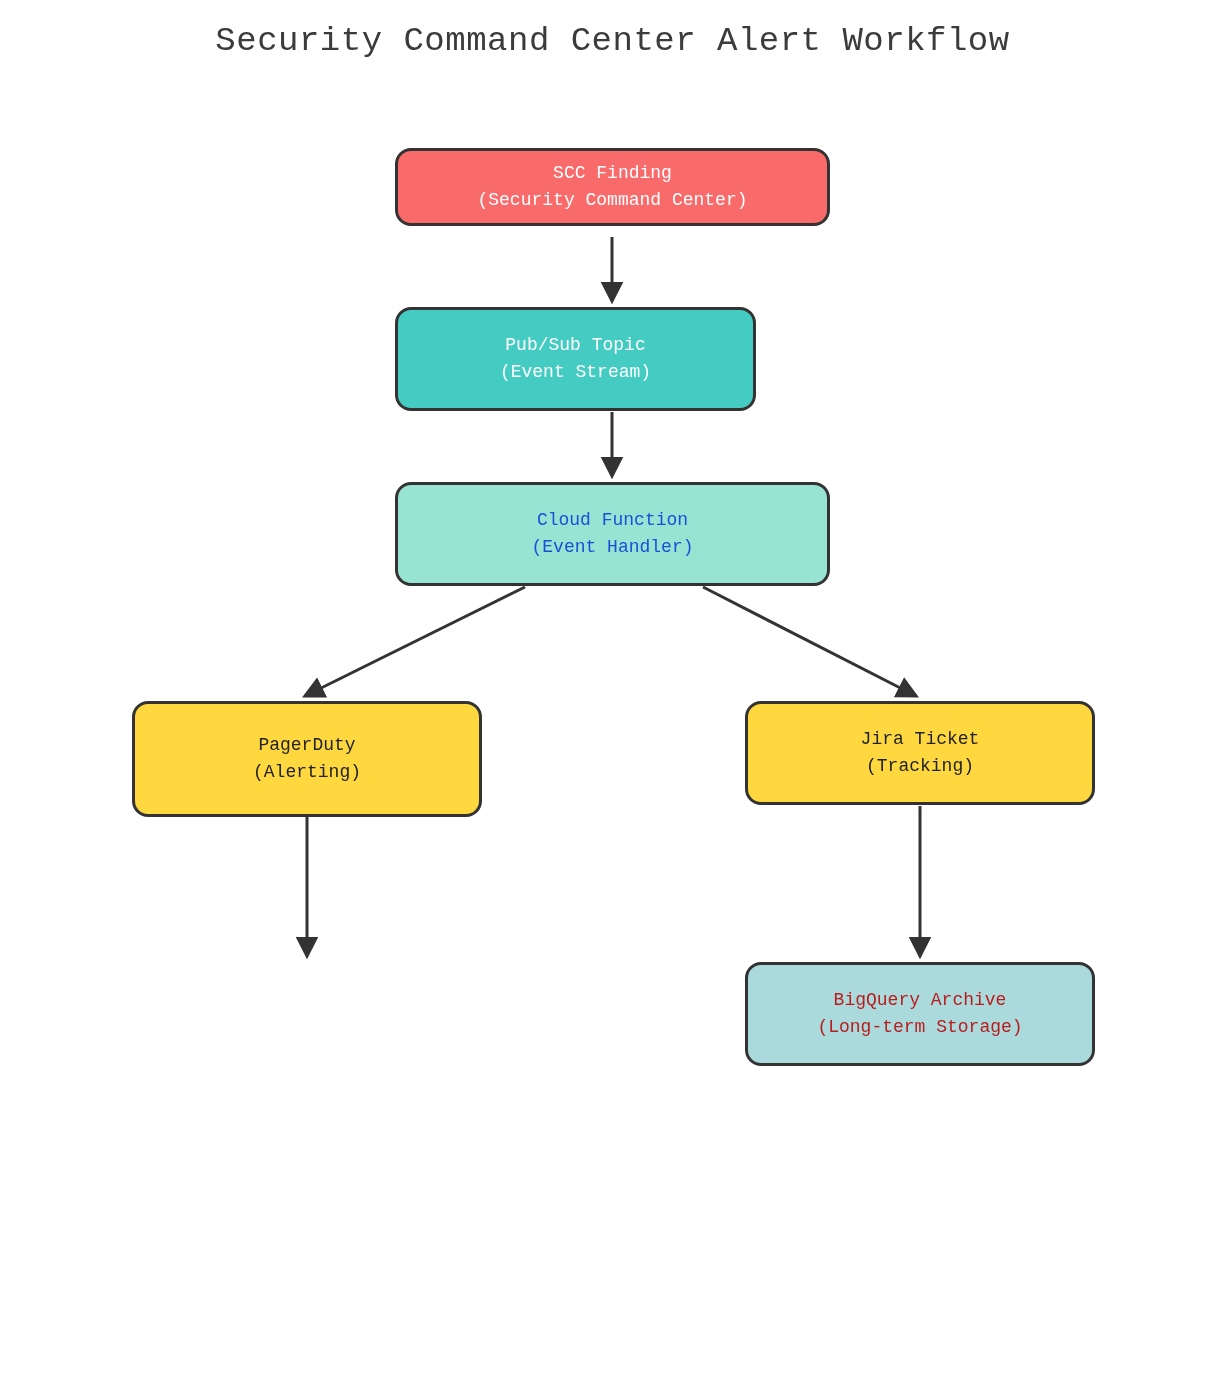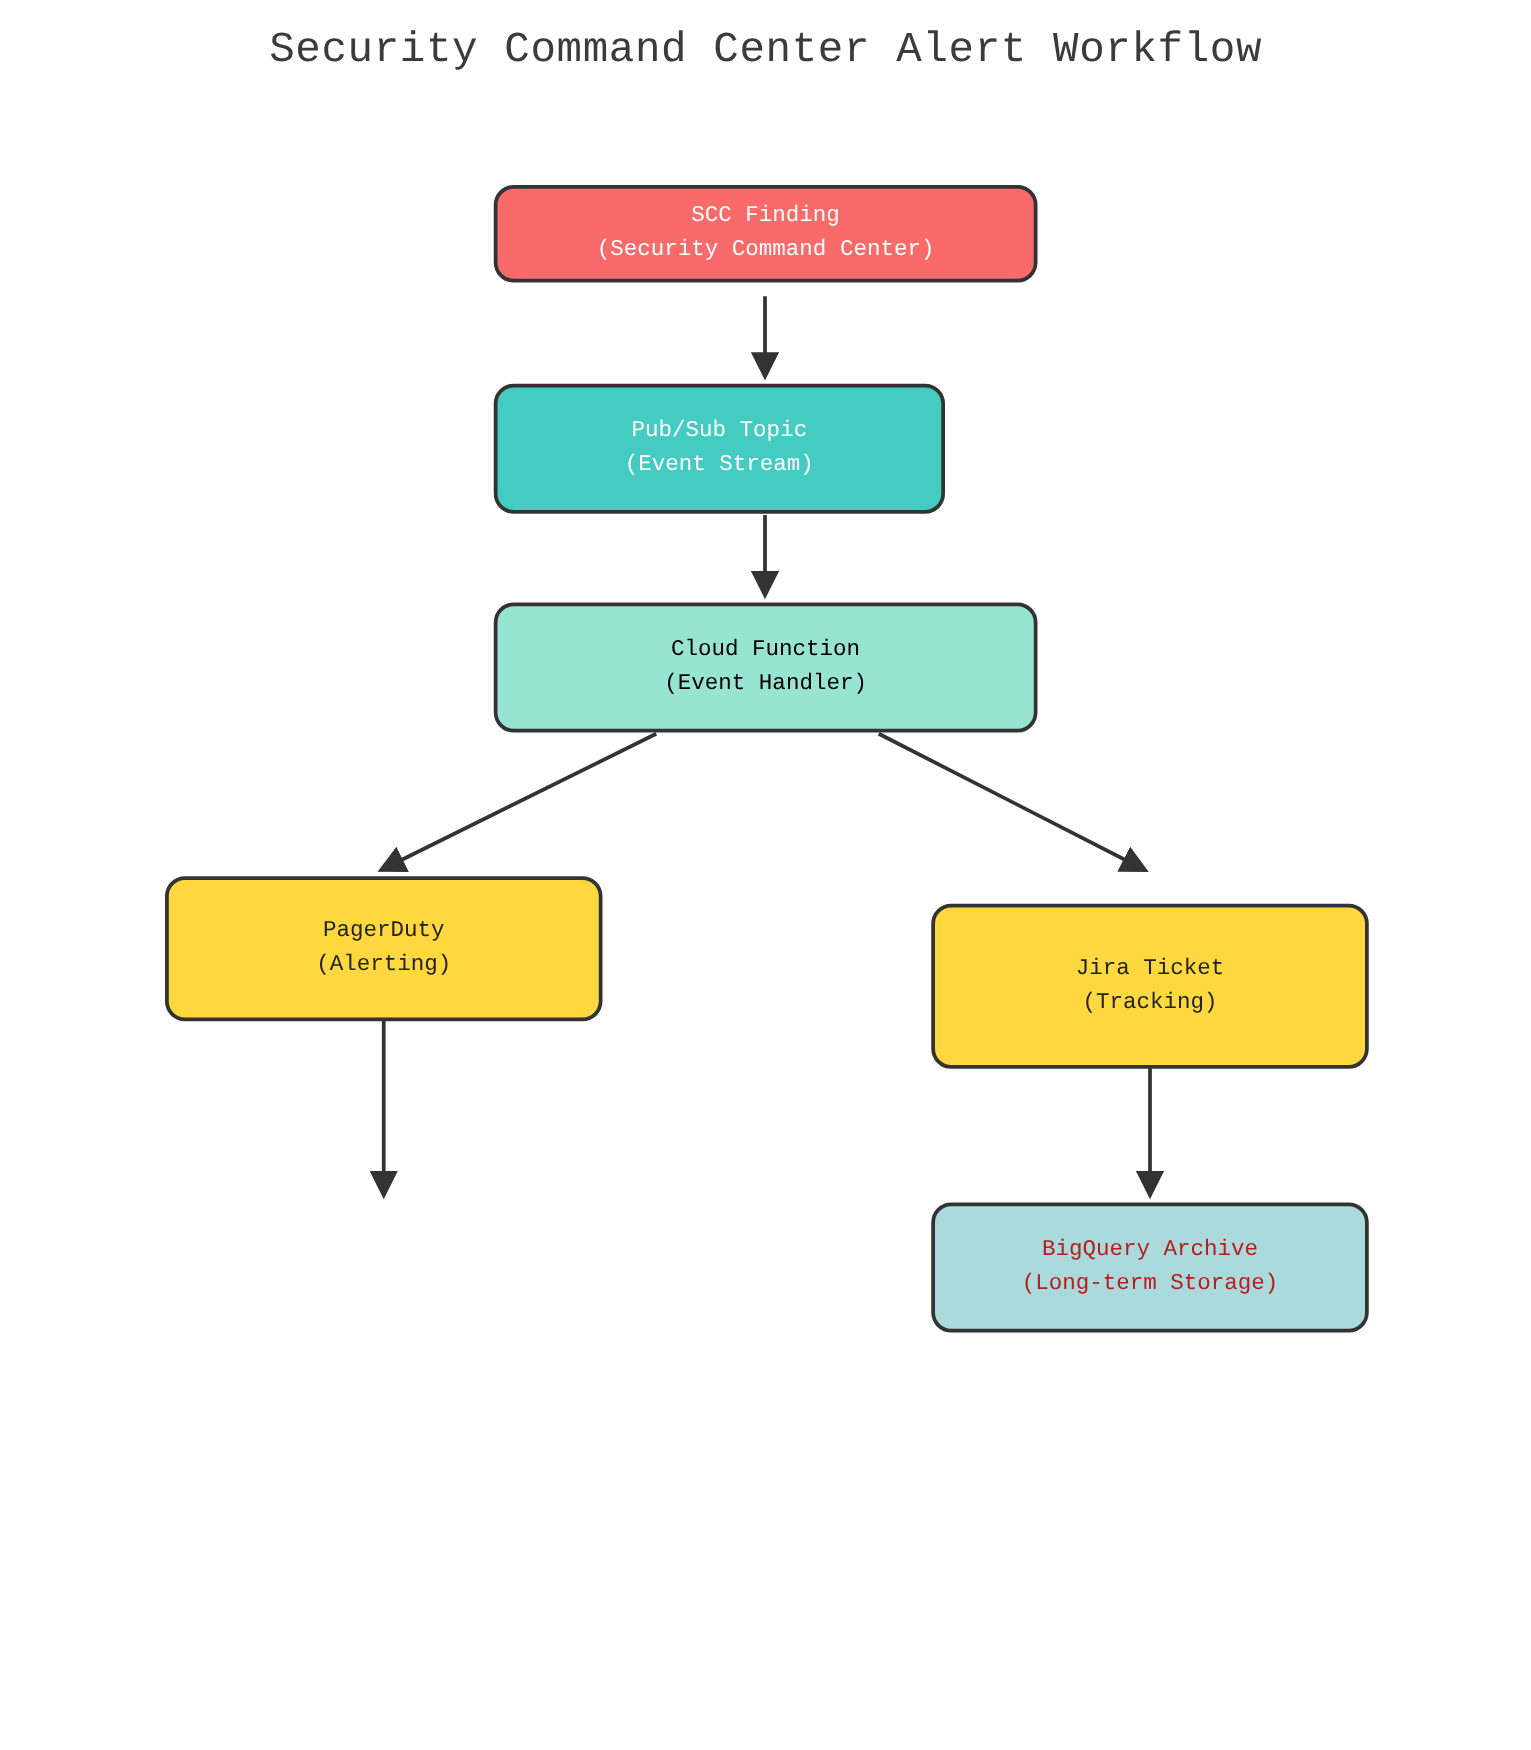--- a/index.html
+++ b/index.html
@@ -46,21 +46,21 @@
     font-size: 18px;
     line-height: 27px;
   }
   .node .node-line { display: block; }
 
   
   #node-scc      { left: 395px; top: 148px; width: 435px; height: 78px; }
   #node-pubsub   { left: 395px; top: 307px; width: 361px; height: 104px; }
   #node-cloudfn  { left: 395px; top: 482px; width: 435px; height: 104px; }
   #node-pagerduty{ left: 132px; top: 701px; width: 350px; height: 116px; }
-  #node-jira     { left: 745px; top: 701px; width: 350px; height: 132px; margin-top: 22px; }
+  #node-jira     { left: 745px; top: 701px; width: 350px; height: 104px; }
   #node-siem     { left: 132px; top: 962px; width: 350px; height: 104px; }
   #node-bigquery { left: 745px; top: 962px; width: 350px; height: 104px; }
 </style>
 </head>
 <body>
 
 <div id="canvas">
 
   <div class="diagram-title">Security Command Center Alert Workflow</div>
 
@@ -81,21 +81,21 @@
   <div id="node-scc" class="node" style="background: rgb(249, 107, 107); color: rgb(255, 255, 255);">
     <span class="node-line">SCC Finding</span>
     <span class="node-line">(Security Command Center)</span>
   </div>
 
   <div id="node-pubsub" class="node" style="background: rgb(69, 204, 194); color: rgb(255, 255, 255);">
     <span class="node-line">Pub/Sub Topic</span>
     <span class="node-line">(Event Stream)</span>
   </div>
 
-  <div id="node-cloudfn" class="node" style="background: rgb(152, 228, 210); color: #000000;">
+  <div id="node-cloudfn" class="node" style="background: rgb(152, 228, 210); color: #1d4ed8;">
     <span class="node-line">Cloud Function</span>
     <span class="node-line">(Event Handler)</span>
   </div>
 
   <div id="node-pagerduty" class="node" style="background: rgb(255, 216, 63); color: rgb(34, 34, 34);">
     <span class="node-line">PagerDuty</span>
     <span class="node-line">(Alerting)</span>
   </div>
 
   <div id="node-jira" class="node" style="background: rgb(255, 216, 63); color: rgb(34, 34, 34);">

